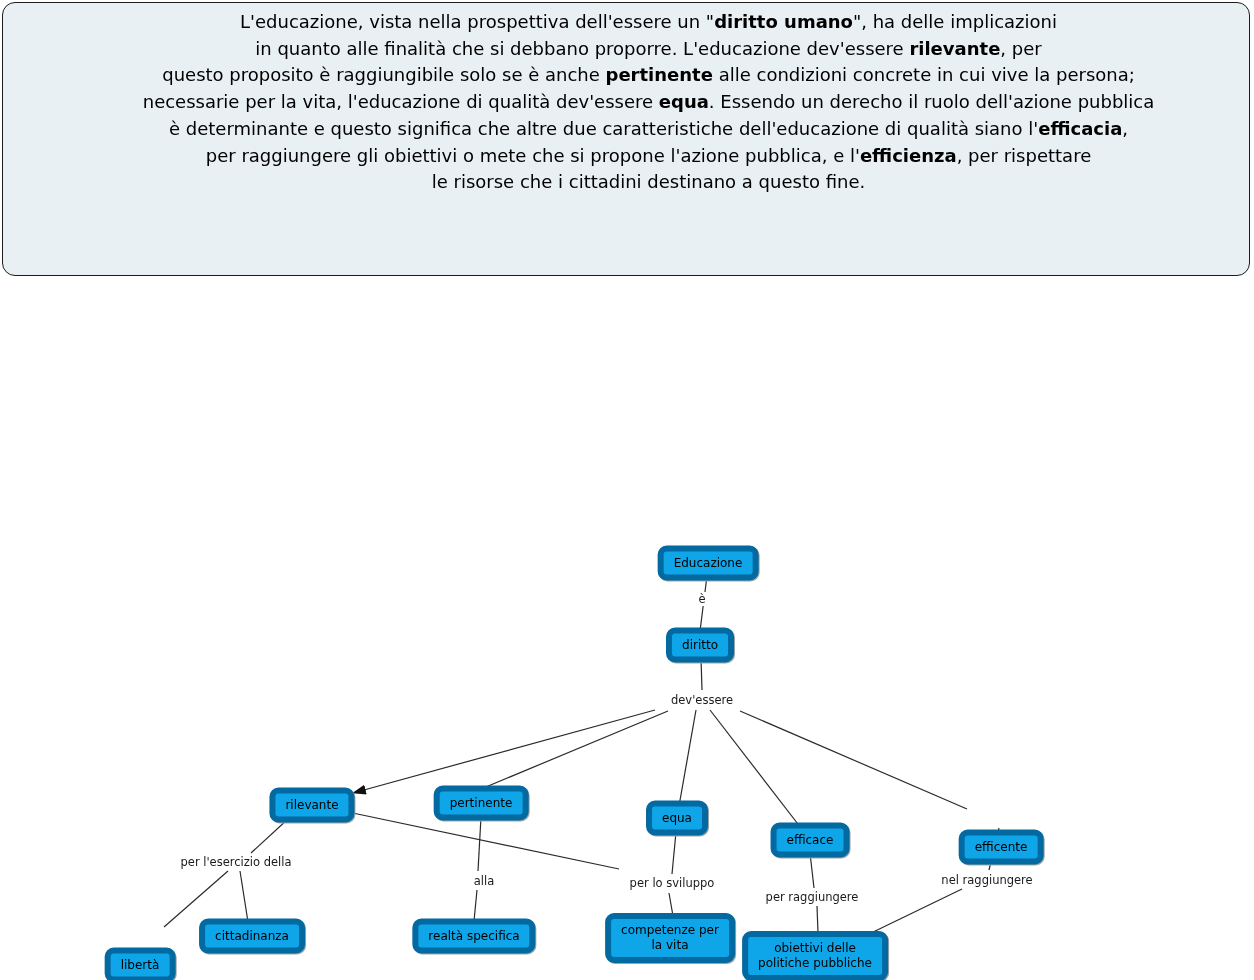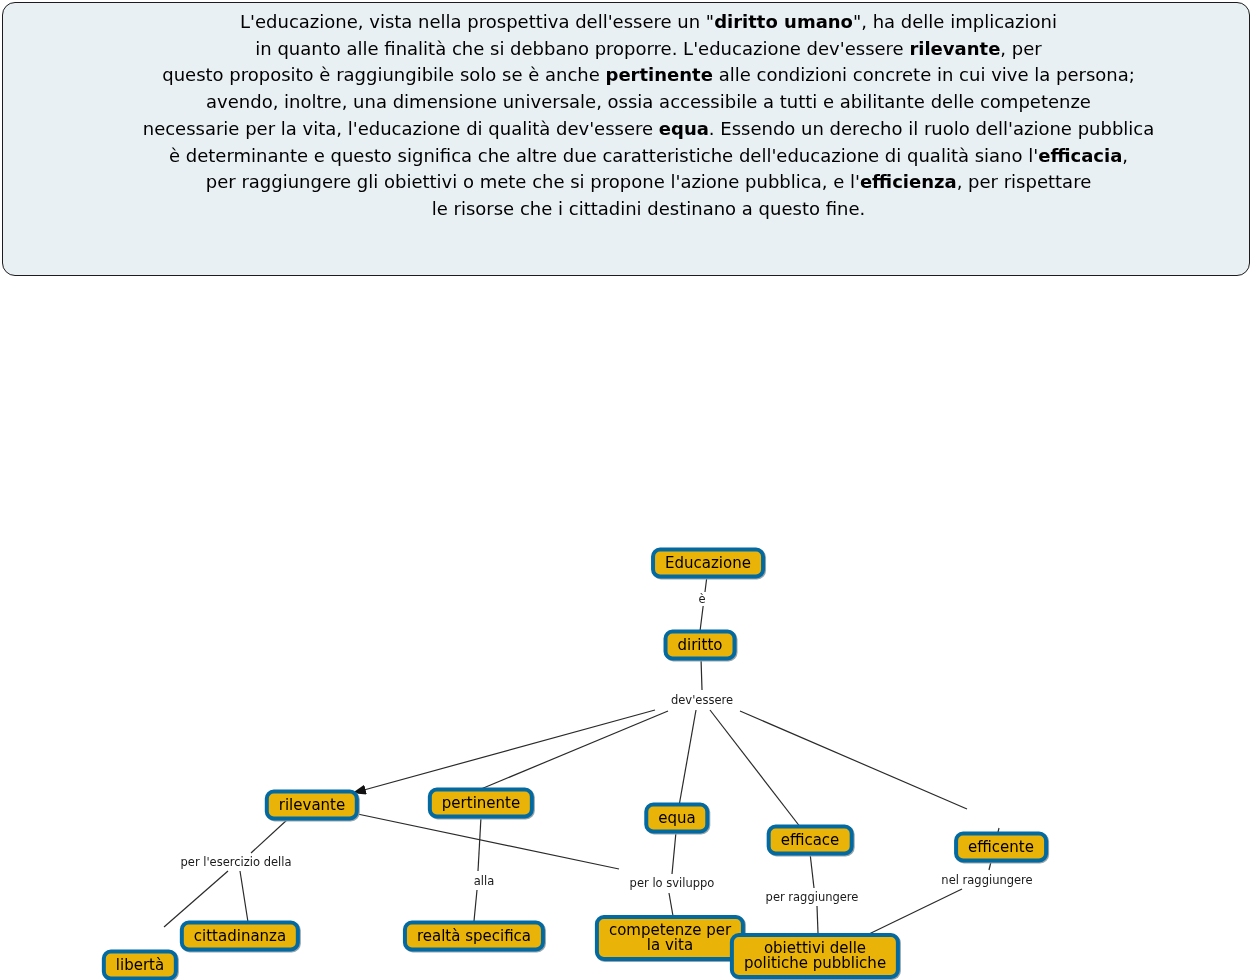--- a/index.html
+++ b/index.html
@@ -44,26 +44,26 @@
     height: 980px;
   }
   #edge-layer line {
     stroke: #2a2a2a;
     stroke-width: 1.2;
   }
   
   .concept {
     position: absolute;
     transform: translate(-50%, -50%);
-    background: #eab308;
-    border: 4px solid #0369a1;
+    background: #0ea5e9;
+    border: 6px solid #0369a1;
     border-radius: 9px;
     box-shadow: 1px 1px 0 #9aa4a8;
     padding: 4px 10px;
-    font-size: 15px;
+    font-size: 12px;
     line-height: 15px;
     color: #000000;
     text-align: center;
     white-space: pre-line;
   }
   
   .link-label {
     position: absolute;
     transform: translate(-50%, -50%);
     background: #ffffff;
@@ -76,21 +76,20 @@
 </style>
 </head>
 <body>
 
 <div id="canvas">
 
   <div class="intro-box">
       <div class="intro-line"><span>L'educazione, vista nella prospettiva dell'essere un "</span><b>diritto umano</b><span>", ha delle implicazioni</span></div>
       <div class="intro-line"><span>in quanto alle finalità che si debbano proporre. L'educazione dev'essere </span><b>rilevante</b><span>, per</span></div>
       <div class="intro-line"><span>questo proposito è raggiungibile solo se è anche </span><b>pertinente</b><span> alle condizioni concrete in cui vive la persona;</span></div>
-      <div class="intro-line"><span>avendo, inoltre, una dimensione universale, ossia accessibile a tutti e abilitante delle competenze</span></div>
       <div class="intro-line"><span>necessarie per la vita, l'educazione di qualità dev'essere </span><b>equa</b><span>. Essendo un derecho il ruolo dell'azione pubblica</span></div>
       <div class="intro-line"><span>è determinante e questo significa che altre due caratteristiche dell'educazione di qualità siano l'</span><b>efficacia</b><span>,</span></div>
       <div class="intro-line"><span>per raggiungere gli obiettivi o mete che si propone l'azione pubblica, e l'</span><b>efficienza</b><span>, per rispettare</span></div>
       <div class="intro-line"><span>le risorse che i cittadini destinano a questo fine.</span></div>
     </div>
 
   <svg id="edge-layer" width="1254" height="980" viewBox="0 0 1254 980">
     <defs>
       <marker id="arrow" markerUnits="userSpaceOnUse" markerWidth="16" markerHeight="12" refX="13" refY="5" orient="auto">
         <path d="M0,0 L14,5 L0,10 z" fill="#111111"></path>
@@ -126,21 +125,21 @@
       <div class="link-label" style="left: 812px; top: 897px;">per raggiungere</div>
       <div class="link-label" style="left: 987px; top: 880px;">nel raggiungere</div>
       <div class="concept" style="left: 708px; top: 563px;">Educazione</div>
       <div class="concept" style="left: 700px; top: 645px;">diritto</div>
       <div class="concept" style="left: 312px; top: 805px;">rilevante</div>
       <div class="concept" style="left: 481px; top: 803px;">pertinente</div>
       <div class="concept" style="left: 677px; top: 818px;">equa</div>
       <div class="concept" style="left: 810px; top: 840px;">efficace</div>
       <div class="concept" style="left: 1001px; top: 814px; margin-top: 33px;">efficente</div>
       <div class="concept" style="left: 140px; top: 941px; margin-top: 24px;">libertà</div>
-      <div class="concept" style="left: 240px; top: 936px;">cittadinanza</div>
+      <div class="concept" style="left: 252px; top: 936px;">cittadinanza</div>
       <div class="concept" style="left: 474px; top: 936px;">realtà specifica</div>
       <div class="concept" style="left: 670px; top: 938px;">competenze per
 la vita</div>
       <div class="concept" style="left: 815px; top: 956px;">obiettivi delle
 politiche pubbliche</div>
     </div>
 
 </div>
 
 </body></html>

